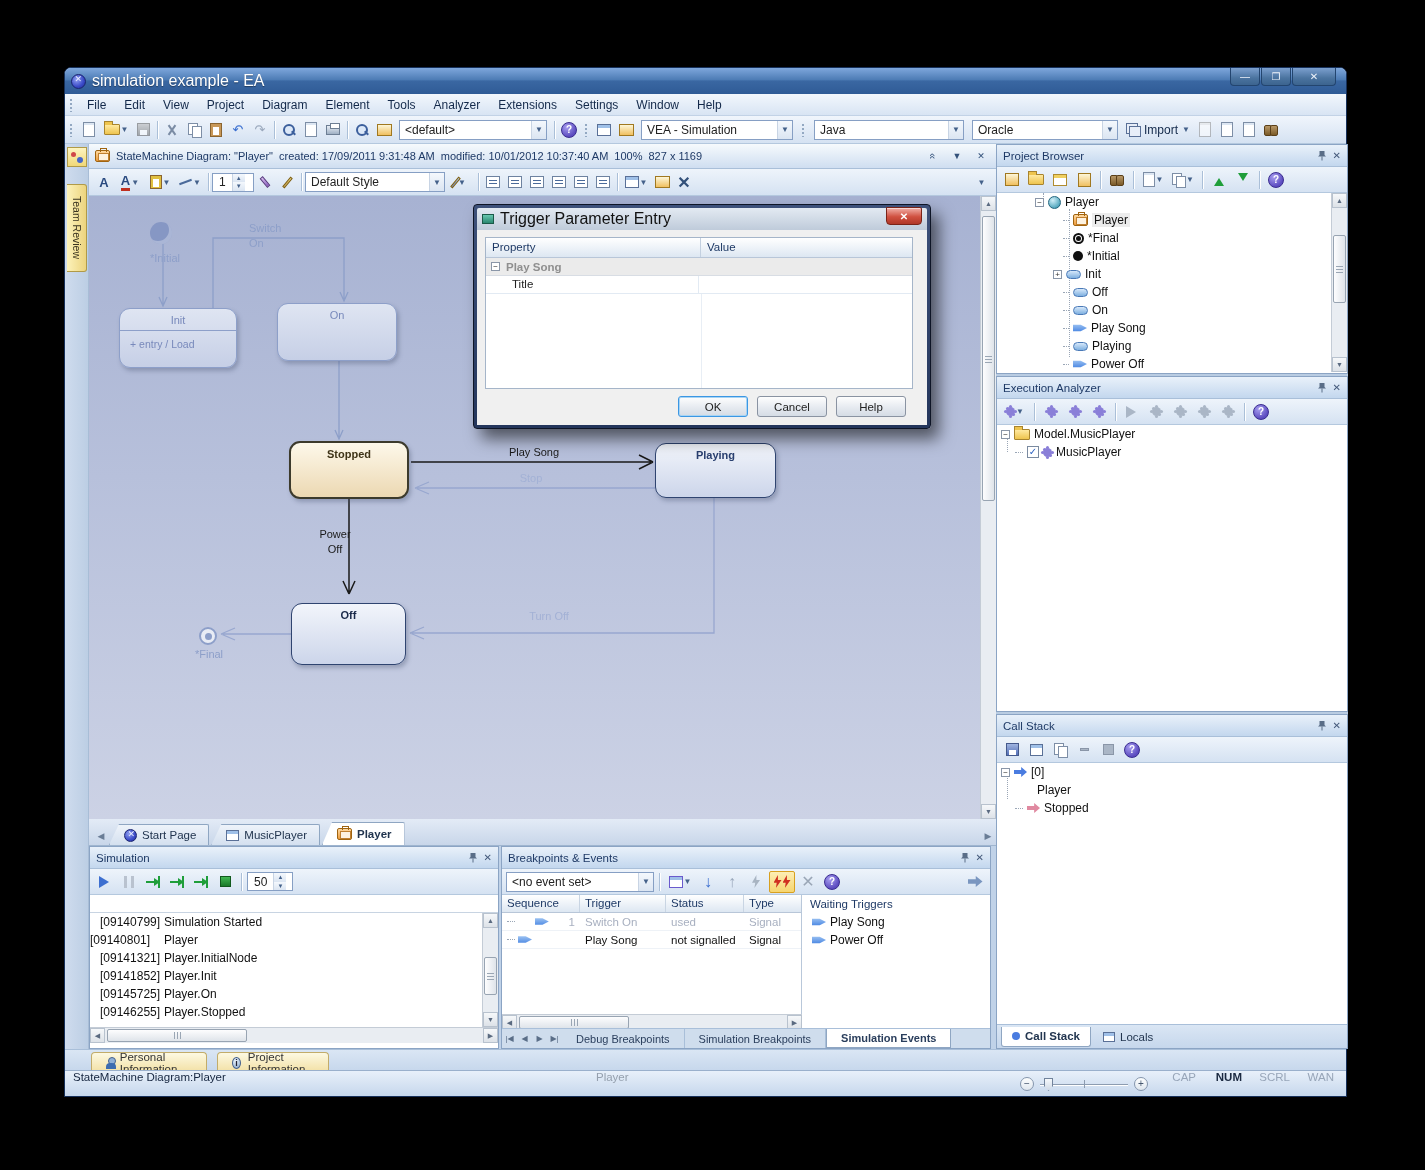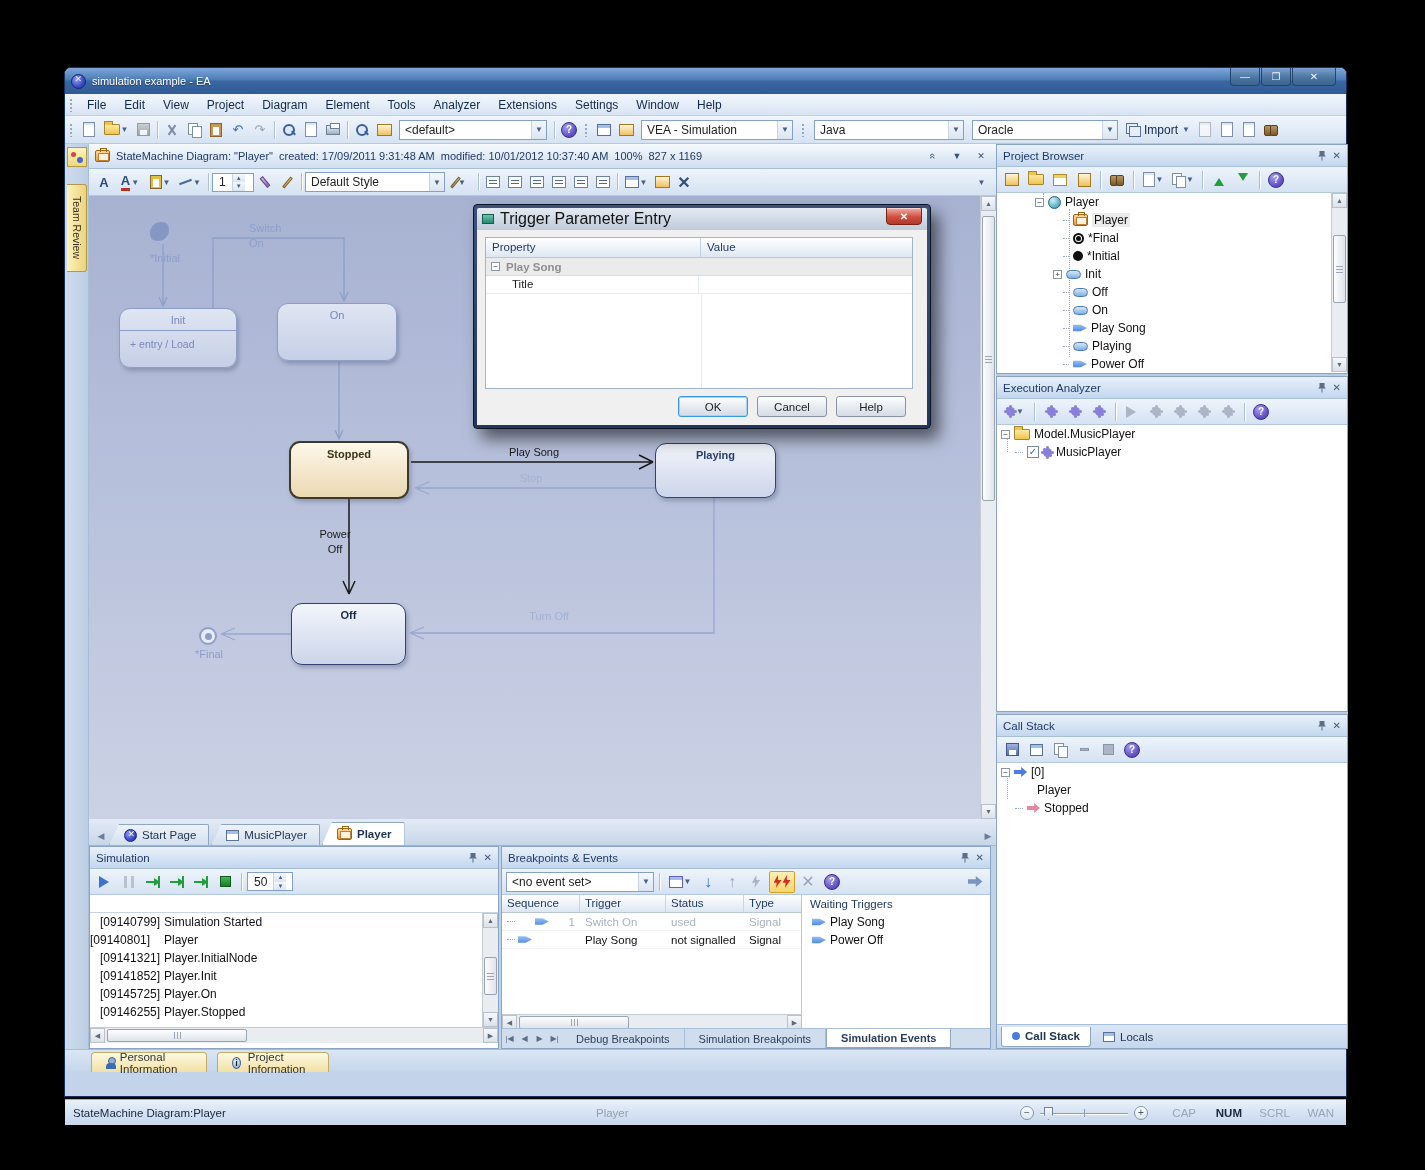--- a/index.html
+++ b/index.html
@@ -3,21 +3,21 @@
 <meta charset="utf-8">
 <style>
   html,body{margin:0;padding:0;background:#000;}
   *{box-sizing:border-box;font-family:"Liberation Sans",sans-serif;}
   .stage{position:relative;width:1425px;height:1170px;background:#000;overflow:hidden;}
   .window{position:absolute;left:64px;top:67px;width:1283px;height:1030px;background:#c3d4ea;border:1px solid #16305a;border-radius:7px 7px 0 0;}
 
   
   .titlebar{position:absolute;left:0;top:0;right:0;height:26px;border-radius:6px 6px 0 0;
     background:linear-gradient(180deg,#7ea7dc 0%,#4d7cb5 45%,#3a67a2 50%,#2f5b96 100%);display:flex;align-items:center;padding:0 6px;}
-  .titlebar .ttl{color:#fff;font-size:11px;margin-left:6px;text-shadow:0 1px 1px rgba(0,0,0,.4);}
+  .titlebar .ttl{color:#fff;font-size:16px;margin-left:6px;text-shadow:0 1px 1px rgba(0,0,0,.4);}
   .ea-logo{width:15px;height:15px;border-radius:50%;background:radial-gradient(circle at 35% 35%,#8f9ff0,#3a4ac8 60%,#222f90);border:1px solid #1a2470;position:relative;}
   .ea-logo::after{content:"✕";position:absolute;left:2.5px;top:-1px;font-size:9px;color:#e8ecff;}
   .winbtns{position:absolute;right:10px;top:0;display:flex;}
   .wbtn{width:30px;height:18px;margin-left:1px;border:1px solid #23456f;border-top:none;border-radius:0 0 4px 4px;
     background:linear-gradient(180deg,#7b9fce,#4a739f 60%,#3c648f);color:#eef3fa;font-size:10px;display:flex;align-items:center;justify-content:center;}
   .wbtn.close{width:44px;}
 
   
   .menubar{position:absolute;left:0;top:26px;right:0;height:22px;background:linear-gradient(180deg,#f2f7fd,#d8e4f3);display:flex;align-items:center;border-bottom:1px solid #c2d2e6;}
   .grip{width:5px;height:14px;margin:0 4px;background-image:radial-gradient(circle,#93a8c2 1px,transparent 1.2px);background-size:4px 4px;}
@@ -193,21 +193,21 @@
   .btab.active{background:#fff;font-weight:bold;border:1px solid #8fa6c2;border-top:none;}
   .navg{width:15px;text-align:center;font-size:8px;color:#5a6e88;}
 
   
   .infotabs{position:absolute;left:0;top:981px;right:0;height:22px;background:linear-gradient(180deg,#dae6f4,#c6d7ec);border-top:1px solid #a9bfd9;}
   .itab{position:absolute;top:2px;height:20px;background:linear-gradient(#fdf9e2,#f2e0a4);border:1px solid #c2ac6a;border-bottom:none;border-radius:4px 4px 0 0;display:flex;align-items:center;gap:7px;padding:0 14px;font-size:11.5px;color:#333;}
   .person-ic{width:10px;height:12px;position:relative;}
   .person-ic::before{content:"";position:absolute;left:2px;top:0;width:6px;height:6px;border-radius:50%;background:#8fb0d8;border:1px solid #44608c;}
   .person-ic::after{content:"";position:absolute;left:0;top:6px;width:10px;height:6px;border-radius:4px 4px 0 0;background:#3c6cb0;}
   .info-ic{width:12px;height:12px;border-radius:50%;background:radial-gradient(circle at 35% 30%,#e8f2fc,#88a8cc);border:1px solid #44608c;color:#223;font-size:9px;font-weight:bold;display:flex;align-items:center;justify-content:center;}
-  .statusbar{position:absolute;left:0;top:1031px;right:0;height:26px;background:linear-gradient(180deg,#e8f0fa,#c6d7ec);border-top:1px solid #9ab0cc;display:flex;align-items:center;}
+  .statusbar{position:absolute;left:0;top:1002px;right:0;height:26px;background:linear-gradient(180deg,#e8f0fa,#c6d7ec);border-top:1px solid #9ab0cc;display:flex;}
   .sb-left{font-size:11.5px;color:#15253f;padding-left:8px;}
   .sb-center{position:absolute;left:531px;font-size:11.5px;color:#95a0ae;}
   .sb-ind{position:absolute;font-size:11.5px;color:#97a5b8;}
   .sb-ind.on{color:#1b2940;font-weight:bold;}
   .zoomslider{position:absolute;right:198px;width:128px;height:16px;top:5px;}
   .zs-btn{position:absolute;top:1px;width:14px;height:14px;border-radius:50%;border:1px solid #8596ad;background:linear-gradient(#fdfefe,#dfe6ee);color:#44566e;font-size:10px;line-height:12px;text-align:center;}
   .zs-track{position:absolute;left:20px;right:20px;top:8px;height:1px;background:#8d9cb0;box-shadow:0 1px 0 #fff;}
   .zs-tick{position:absolute;left:50%;top:4px;width:1px;height:8px;background:#8d9cb0;}
   .zs-thumb{position:absolute;left:24px;top:2px;width:9px;height:13px;background:linear-gradient(#f6f9fc,#cfd9e6);border:1px solid #71839c;clip-path:polygon(0 0,100% 0,100% 62%,50% 100%,0 62%);}
 

